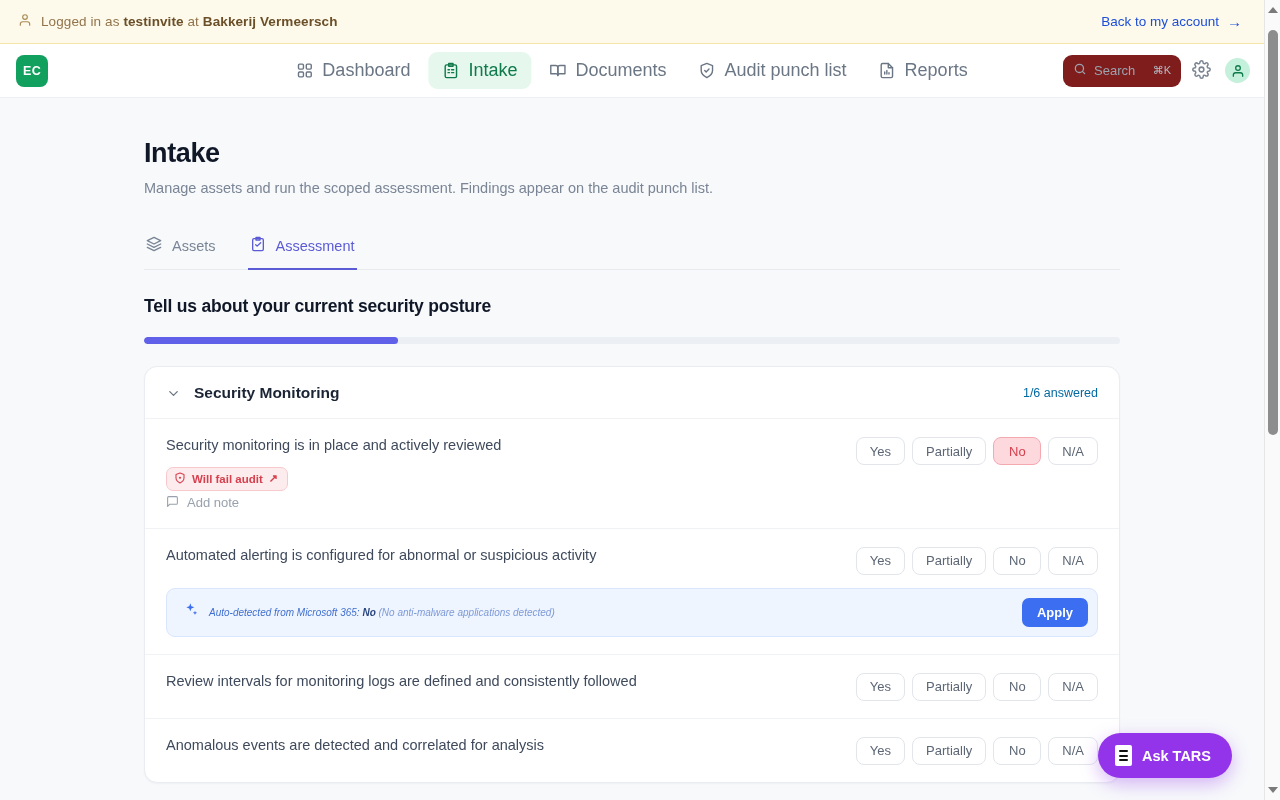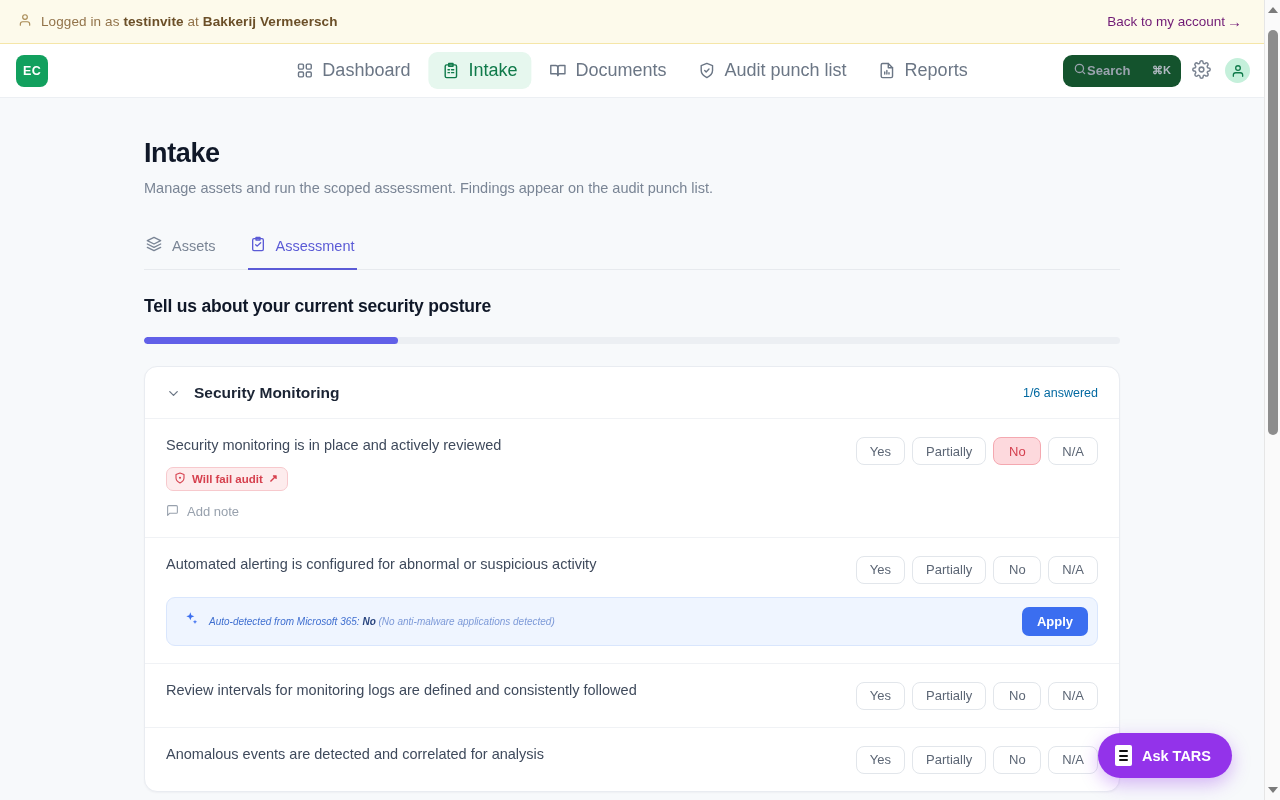--- a/index.html
+++ b/index.html
@@ -21,21 +21,21 @@
     padding: 0 22px 0 18px;
     justify-content: space-between;
     position: relative;
     width: 1264px;
   }
   .imp-left { display: flex; align-items: center; gap: 9px; }
   .imp-text { font-size: 13.5px; color: #92734a; letter-spacing: .1px; }
   .imp-text b { color: #6b4f28; font-weight: 700; }
   .imp-text .org { color: #6b4f28; font-weight: 700; }
   .imp-back {
-    font-size: 13.5px; color: #701a75; display: flex; align-items: center; gap: 2px;
+    font-size: 13.5px; color: #1d4ed8; display: flex; align-items: center; gap: 8px;
     cursor: pointer;
   }
   .imp-back .arrow { font-size: 15px; line-height: 1; }
 
   
   .nav {
     height: 54px;
     background: #ffffff;
     border-bottom: 1px solid #eceff3;
     display: flex;
@@ -59,24 +59,23 @@
     display: flex; align-items: center; gap: 9px;
     padding: 8px 14px; border-radius: 9px;
     font-size: 18px; color: #6b7685; cursor: pointer; white-space: nowrap;
   }
   .nav-item svg { display: block; }
   .nav-item.active { background: #e6f7ee; color: #0f7a4a; font-weight: 500; }
   .nav-right {
     margin-left: auto; display: flex; align-items: center; gap: 11px;
   }
   .search-box {
-    width: 118px; height: 32px; border-radius: 9px; background: #14532d;
-    display: flex; align-items: center; padding: 0 10px;
+    width: 118px; height: 32px; border-radius: 9px; background: #7f1d1d;
+    display: flex; align-items: center; gap: 7px; padding: 0 10px;
     cursor: text;
-    font-weight: bold;
   }
   .search-box .ph { font-size: 13px; color: #9aa3ae; flex: 1; }
   .search-box .kbd { font-size: 11px; color: #b3bac3; }
   .gear { width: 22px; height: 22px; cursor: pointer; color: #7b8492; }
   .avatar {
     width: 25px; height: 25px; border-radius: 50%;
     background: #c5f0db; display: flex; align-items: center; justify-content: center;
     color: #0f7a4a; cursor: pointer;
   }
 
@@ -134,21 +133,21 @@
   .q-text { font-size: 14.5px; color: #3f4a5c; line-height: 1.35; }
   .badge {
     display: inline-flex; align-items: center; gap: 6px;
     margin-top: 11px;
     background: #fdeced; border: 1px solid #f7c9cd; color: #d6404e;
     border-radius: 7px; padding: 4px 9px 4px 7px; font-size: 11.5px; font-weight: 600;
     cursor: pointer;
   }
   .badge .ext { font-size: 11px; }
   .add-note {
-    display: flex; align-items: center; gap: 8px; margin-top: 13px;
+    display: flex; align-items: center; gap: 8px; margin-top: 4px;
     font-size: 13px; color: #98a1ad; cursor: pointer;
   }
   .answers { display: flex; gap: 7px; padding-top: 1px; }
   .ans {
     min-width: 48px; height: 28px; padding: 0 13px;
     border: 1px solid #e2e6eb; border-radius: 8px; background: #fff;
     font-size: 13px; color: #5c6675; font-family: inherit;
     display: flex; align-items: center; justify-content: center; cursor: pointer;
   }
   .ans.sel-no { background: #fdd9dd; border-color: #f4a8b0; color: #d43f4e; }

